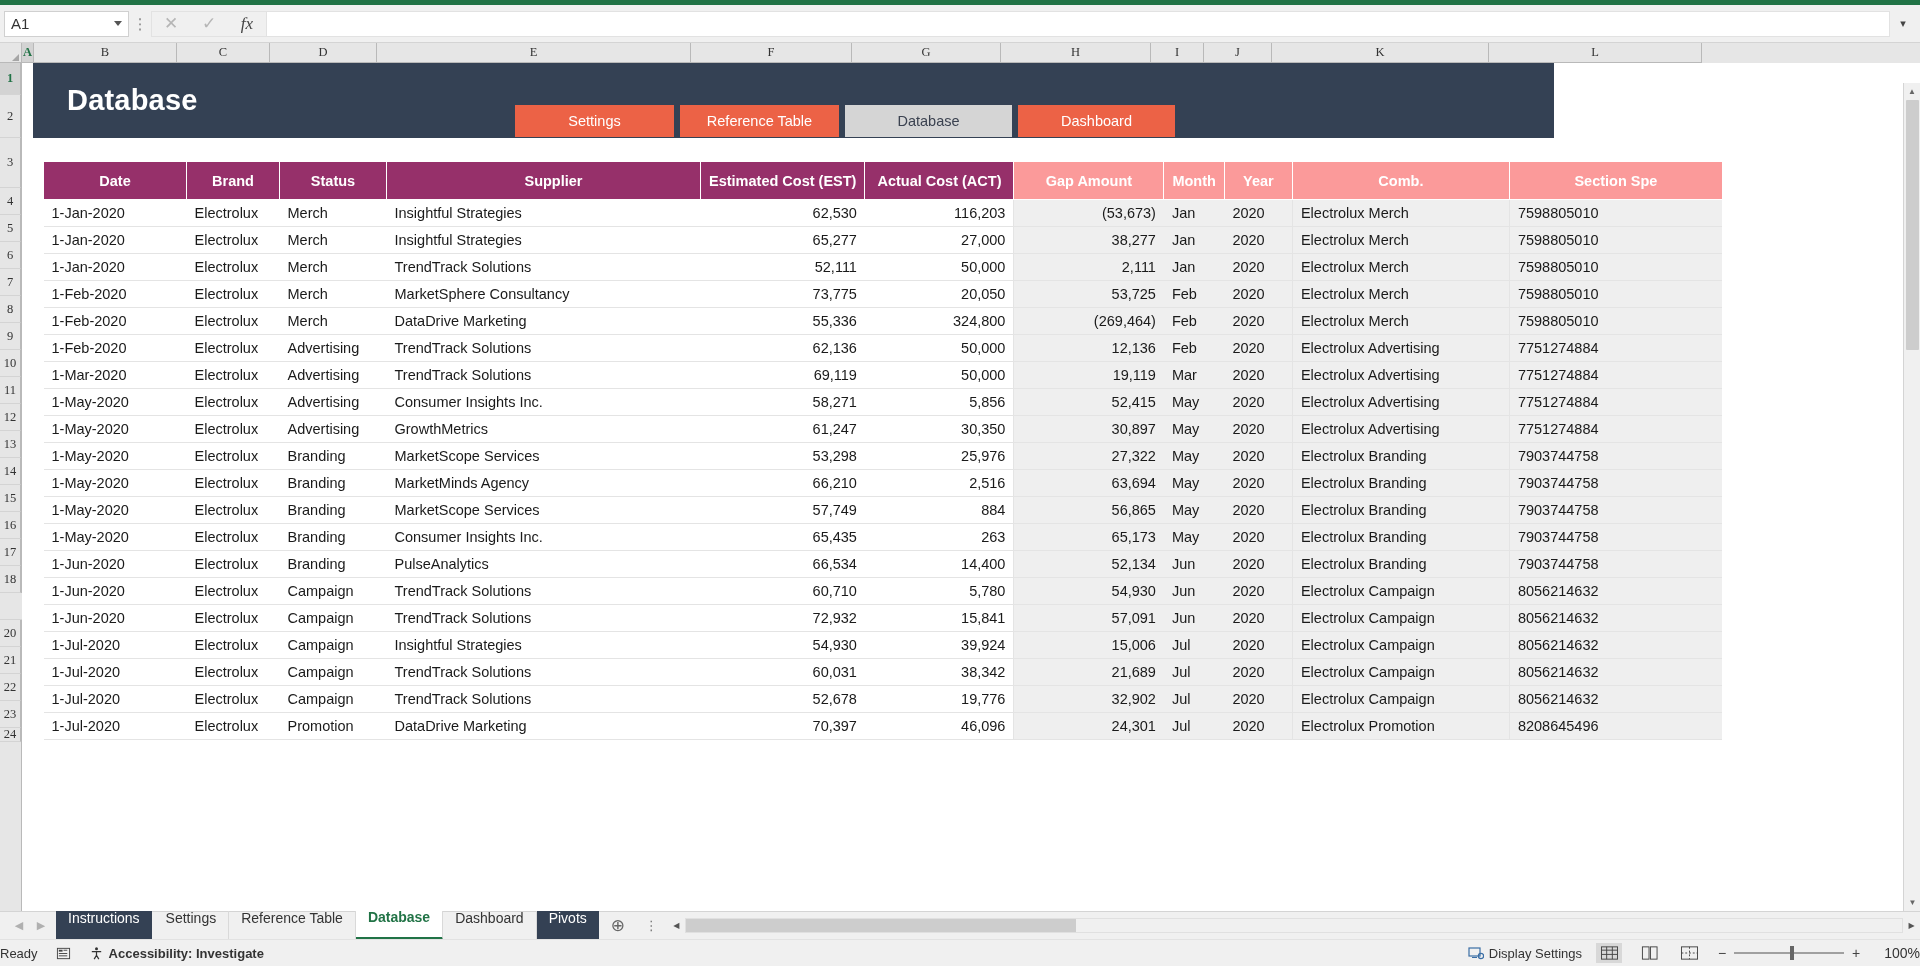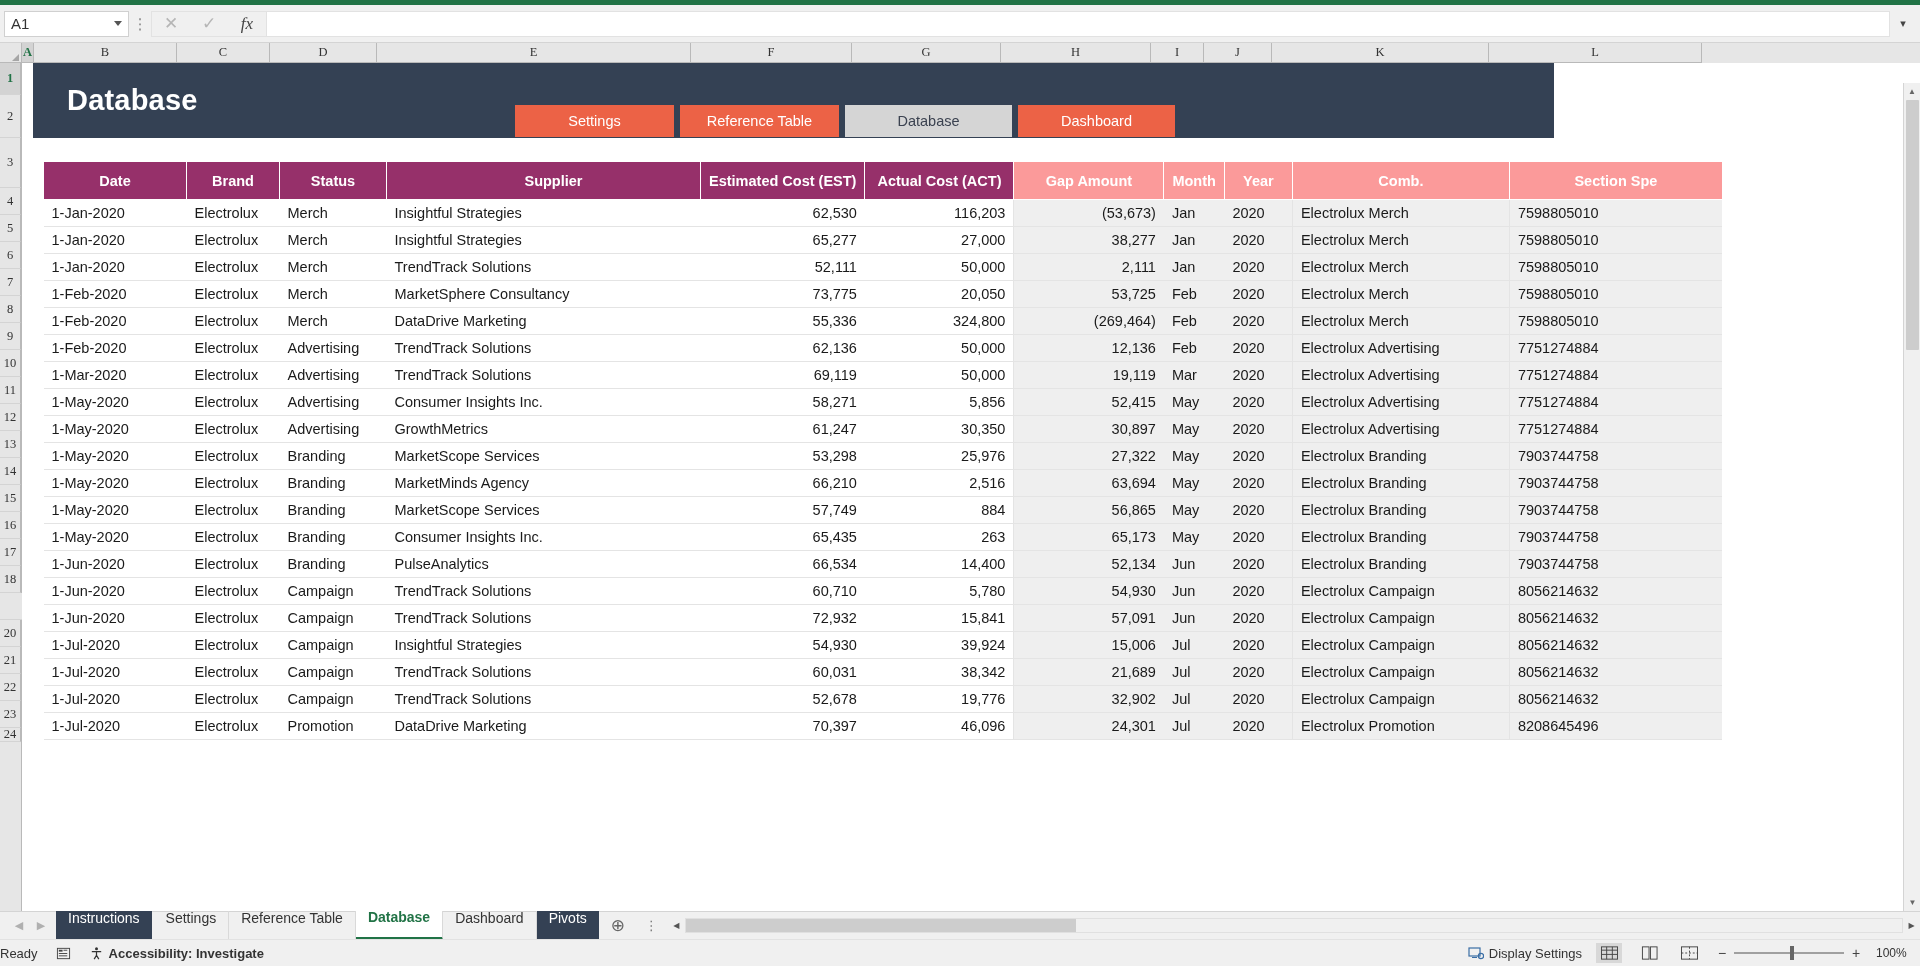--- a/index.html
+++ b/index.html
@@ -140,21 +140,21 @@
     font-size: 13px; color: #333; padding: 0 0; border-top: 1px solid #e2e2e2;
   }
   .sb-item { display: flex; align-items: center; gap: 5px; margin-right: 18px; }
   .sb-right { margin-left: auto; display: flex; align-items: center; gap: 14px; }
   .view-btn { width: 26px; height: 20px; display:flex; align-items:center; justify-content:center; color:#444; }
   .view-btn.active { background: #d8d8d8; }
   .zoom-slider { display: flex; align-items: center; gap: 6px; }
   .zs-track { width: 110px; height: 2px; background: #a0a0a0; position: relative; }
   .zs-thumb { position: absolute; left: 56px; top: -6px; width: 4px; height: 14px; background: #666; }
   .zs-sign { font-size: 14px; color: #444; width: 12px; text-align: center; }
-  .zoom-val { width: 44px; text-align: left; font-size: 12px; }
+  .zoom-val { width: 44px; text-align: right; font-size: 14px; }
 </style>
 </head>
 <body>
 
 <div class="app">
 
   <div class="ribbon-edge"></div>
 
   <div class="formula-bar">
     <div class="namebox">

